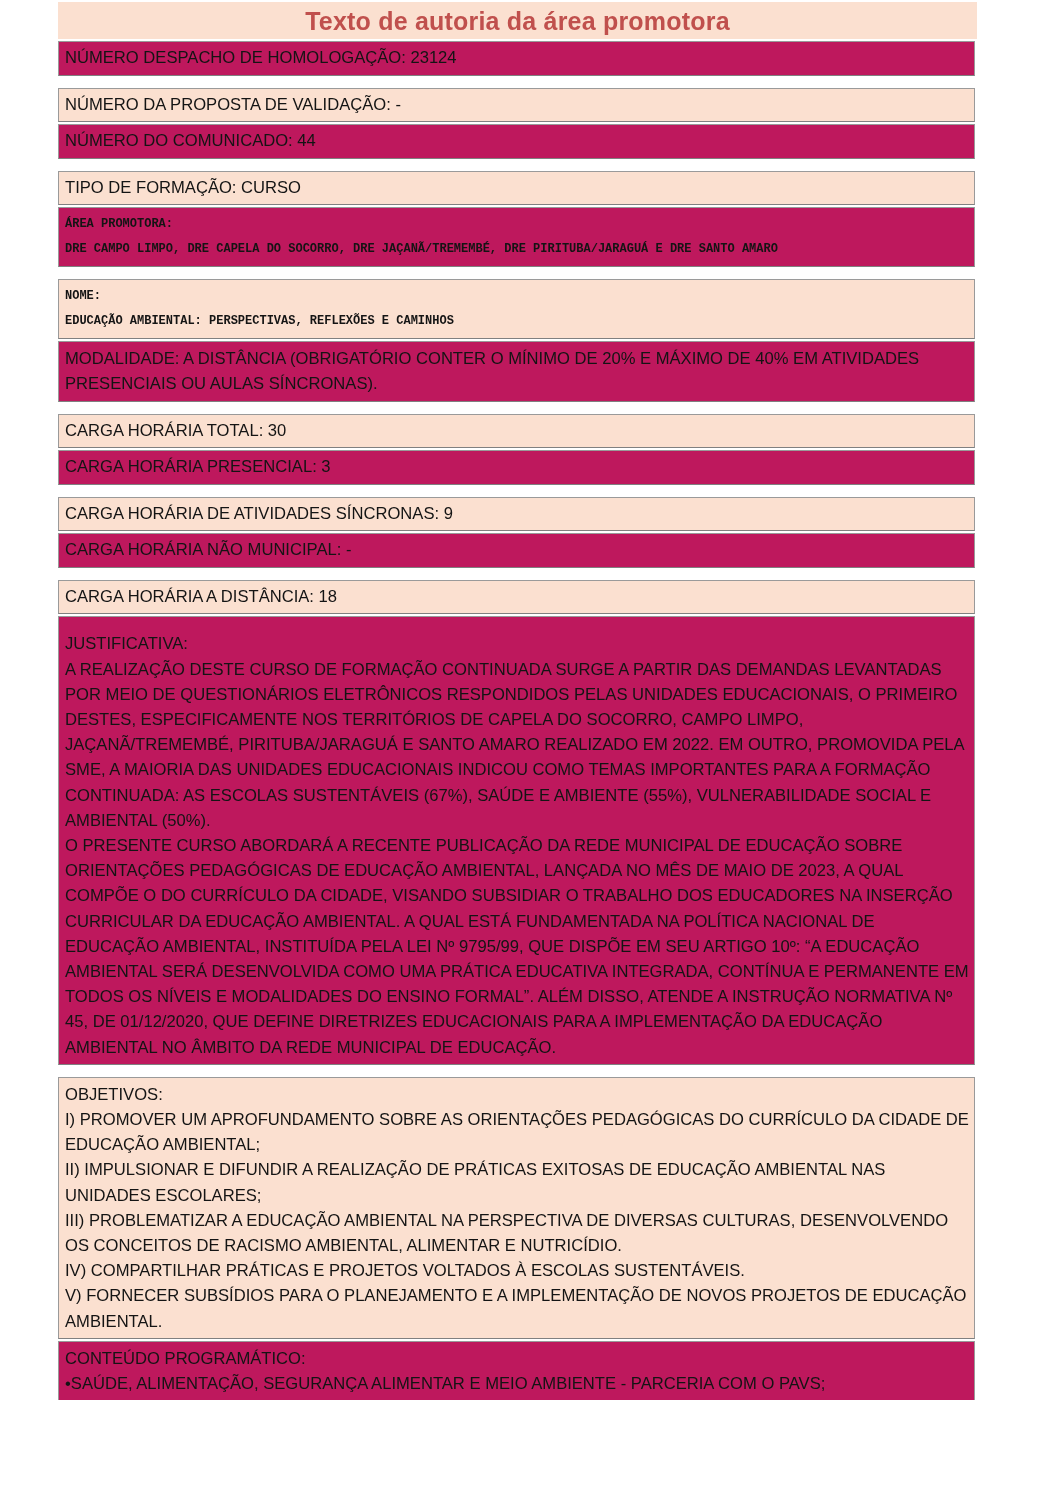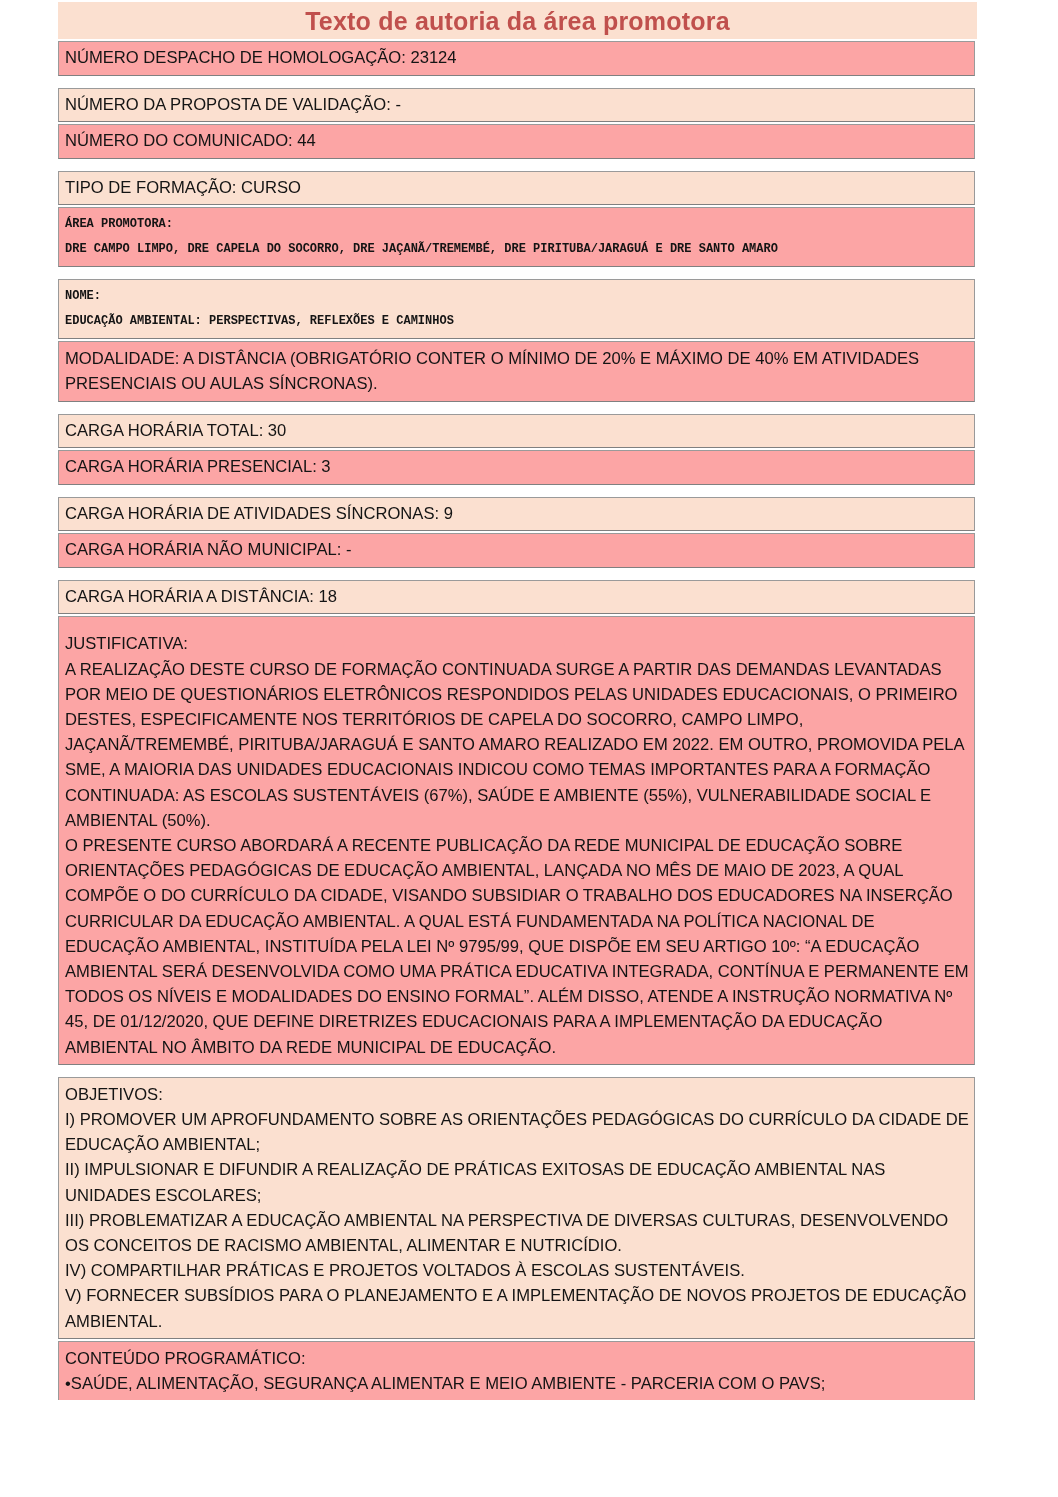--- a/index.html
+++ b/index.html
@@ -69,21 +69,21 @@
     border-collapse: separate;
     border-spacing: 0 0;
   }
   .row {
     box-sizing: border-box;
     width: 917px;
     border: 1px solid #9a9a9a;
     border-bottom: 1px solid #808080;
     margin-top: 2px;
     padding: 4px 5px 4px 6px;
-    background: #fca5a5;
+    background: #be185d;
     font-size: 16.6px;
     line-height: 24.5px;
     color: #141414;
   }
   .row.alt {
     background: #FBE0D0;
     margin-top: 12px;
   }
   .row.bold {
     font-weight: bold;

